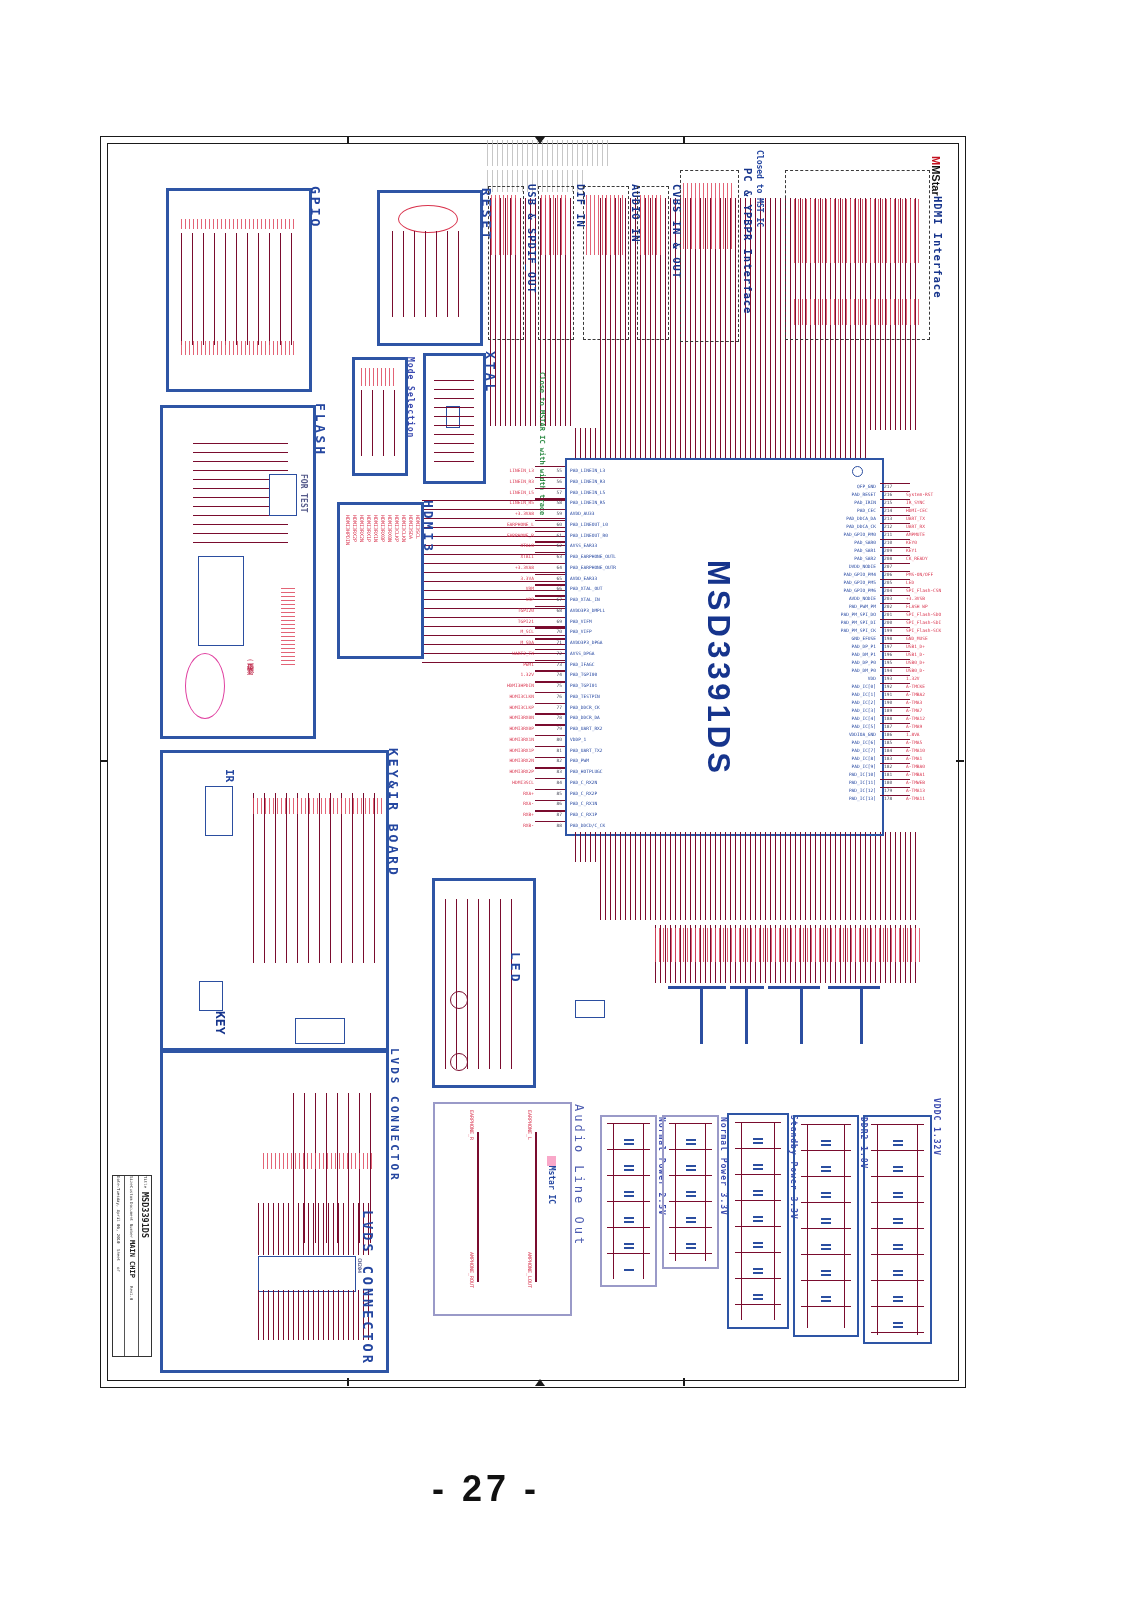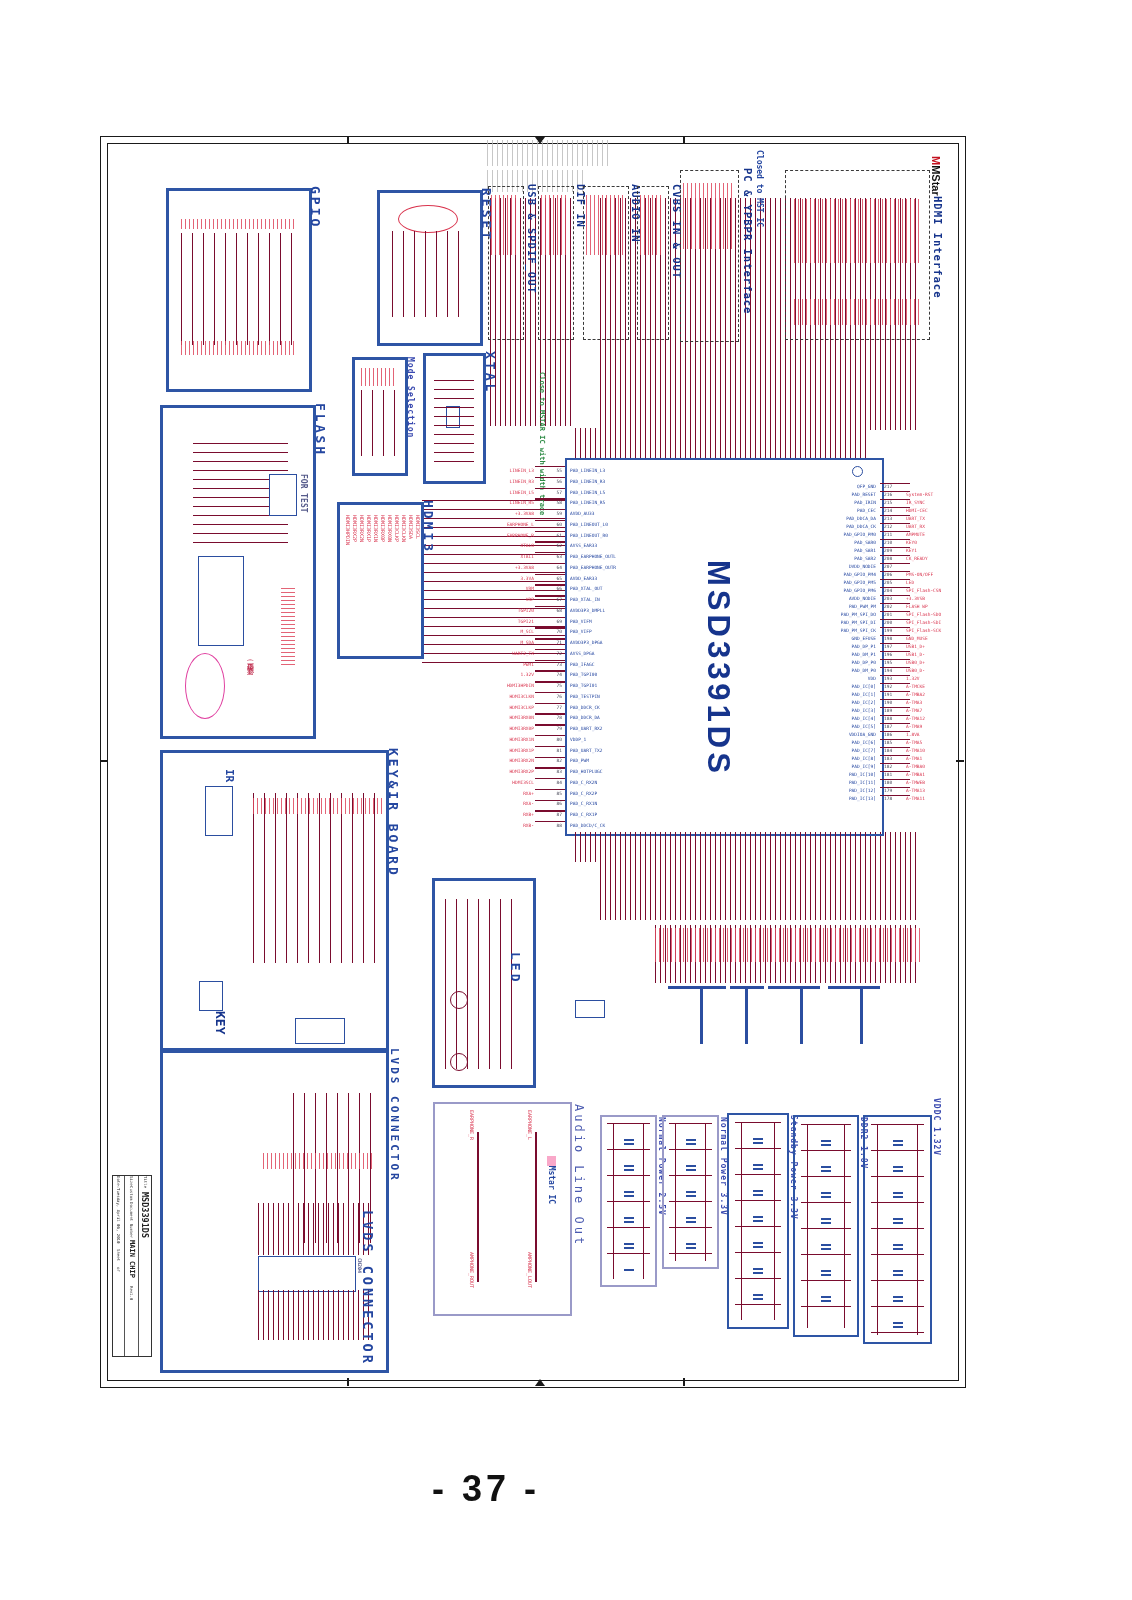--- a/index.html
+++ b/index.html
@@ -529,15 +529,15 @@
       <span class="tbt med" style="margin-top:2px;">MAIN CHIP</span>
       <span class="tbt fld" style="margin-top:8px;">Rev</span>
       <span class="tbt fld">1.0</span>
     </div>
     <div class="col" style="width:12px;">
       <span class="tbt fld">Title</span>
       <span class="tbt big" style="margin-top:4px;">MSD3391DS</span>
     </div>
   </div>
 
-  <div class="pagenum" style="left:432px;top:1468px;">- 37 -</div>
+  <div class="pagenum" style="left:432px;top:1468px;">- 27 -</div>
 
 </div>
 
 </body></html>

